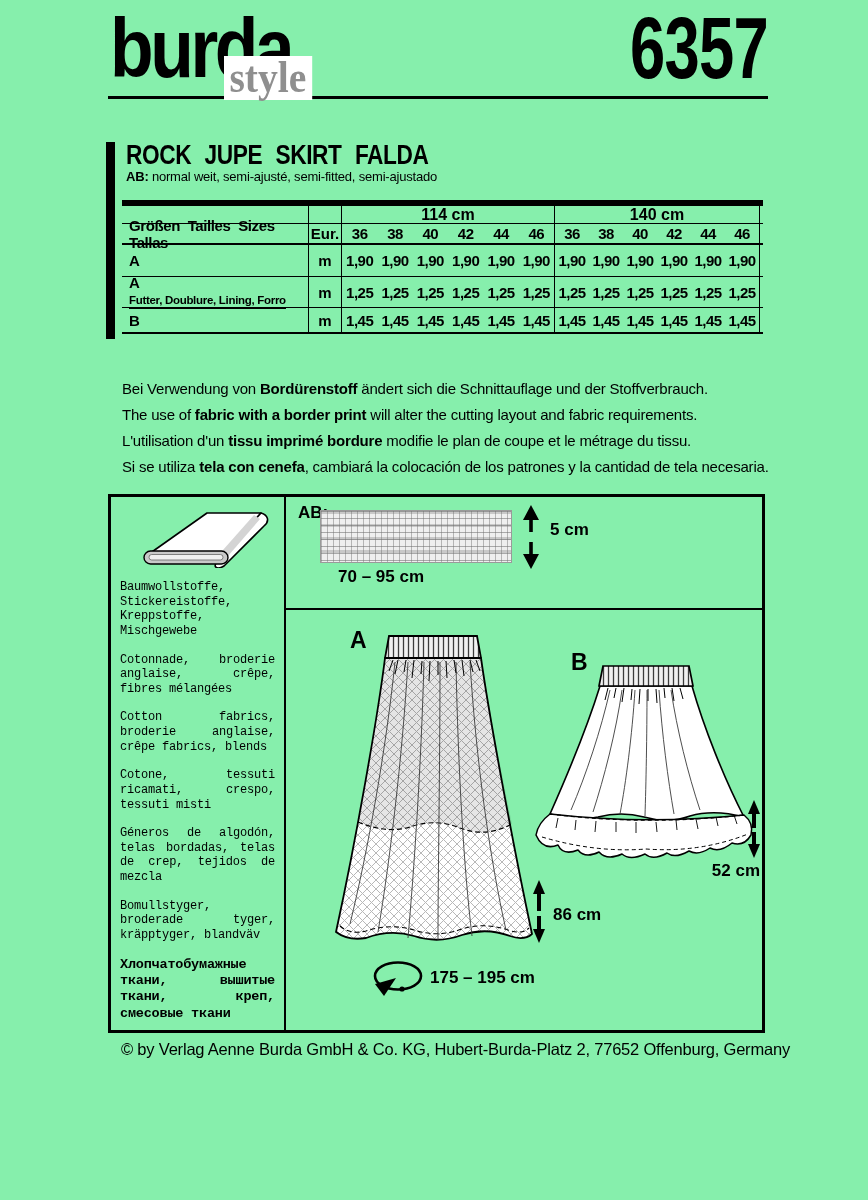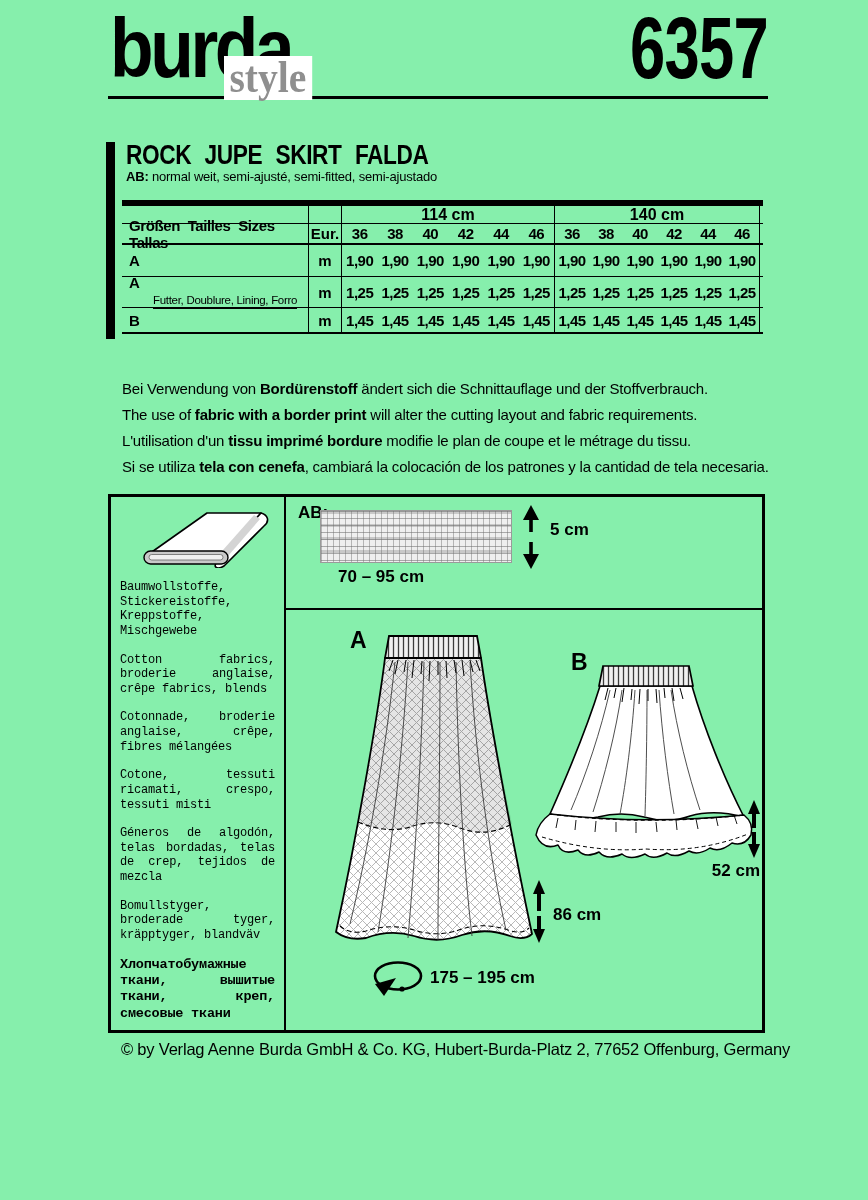--- a/index.html
+++ b/index.html
@@ -35,22 +35,22 @@
   .c-group.g2{width:206px;border-left:1.5px solid #000;border-right:1.5px solid #000;box-sizing:border-box;}
   .c-cell{flex:1;text-align:center;font-size:15px;letter-spacing:-.5px;}
   .hdr1{height:18px;border-bottom:1.5px solid #000;font-size:16px;}
   .hdr1 .c-group{justify-content:center;}
   .hdr2{height:21px;border-bottom:2px solid #000;font-size:15px;}
   .hdr2 .c-label{font-size:15px;word-spacing:4px;letter-spacing:-.4px;}
   .rowA{height:32px;border-bottom:1.5px solid #000;}
   .rowAL{height:31px;border-bottom:1.5px solid #000;}
   .rowB{height:24px;}
   .row-label{font-size:15px;line-height:1;}
-  .row-sub{font-size:11.5px;font-weight:normal;letter-spacing:-.3px;line-height:1.15;display:inline-block;
-           border-bottom:1.5px solid #000;white-space:nowrap;margin-left:24px;}
+  .row-sub{font-size:11.5px;font-weight:bold;letter-spacing:-.3px;line-height:1.15;display:inline-block;
+           border-bottom:1.5px solid #000;white-space:nowrap;}
   .unit{font-size:15px;}
 
   
   #notes{left:122px;top:380px;width:650px;font-size:15px;letter-spacing:-.2px;}
   .note{height:26px;white-space:nowrap;}
   .note b{font-weight:bold;}
 
   
   #fabric-box{left:108px;top:494px;width:657px;height:539px;border:3px solid #000;box-sizing:border-box;}
   #col-left{position:absolute;left:0;top:0;bottom:0;width:175px;border-right:2.5px solid #000;
@@ -198,22 +198,22 @@
       <div id="bolt-wrap">
         <svg width="150" height="64" viewBox="0 0 150 64">
           <path d="M26,50 L84,9 L138,9 L96,56 Z" fill="#fff" stroke="#000" stroke-width="1.6" stroke-linejoin="round"></path>
           <path d="M138,9 C145,11 147,17 141,22 L101,62 C94,66 88,63 96,56 Z" fill="#fff" stroke="#000" stroke-width="1.6" stroke-linejoin="round"></path>
           <path d="M131,11 L92,55 L99,59 L137,15 Z" fill="#d4d4d4"></path>
           <rect x="21" y="47" width="84" height="13" rx="6.5" fill="#c9c9c9" stroke="#000" stroke-width="1.4"></rect>
           <rect x="26" y="50.5" width="74" height="5.5" rx="2.7" fill="#efefef" stroke="#666" stroke-width=".8"></rect>
         </svg>
       </div>
       <div class="fab-item">Baumwollstoffe, Stickereistoffe, Kreppstoffe, Mischgewebe</div>
+      <div class="fab-item">Cotonnade, broderie anglaise, crêpe, fibres mélangées</div>
       <div class="fab-item">Cotton fabrics, broderie anglaise, crêpe fabrics, blends</div>
-      <div class="fab-item">Cotonnade, broderie anglaise, crêpe, fibres mélangées</div>
       <div class="fab-item">Cotone, tessuti ricamati, crespo, tessuti misti</div>
       <div class="fab-item">Géneros de algodón, telas bordadas, telas de crep, tejidos de mezcla</div>
       <div class="fab-item">Bomullstyger, broderade tyger, kräpptyger, blandväv</div>
       <div class="fab-item ru">Хлопчатобумажные ткани, вышитые ткани, креп, смесовые ткани</div>
     </div>
 
     <div id="ab-section">
       <div id="ab-label">AB:</div>
       <div id="ab-strip"></div>
       <svg id="ab-arrow" width="26" height="64" viewBox="0 0 26 64">

